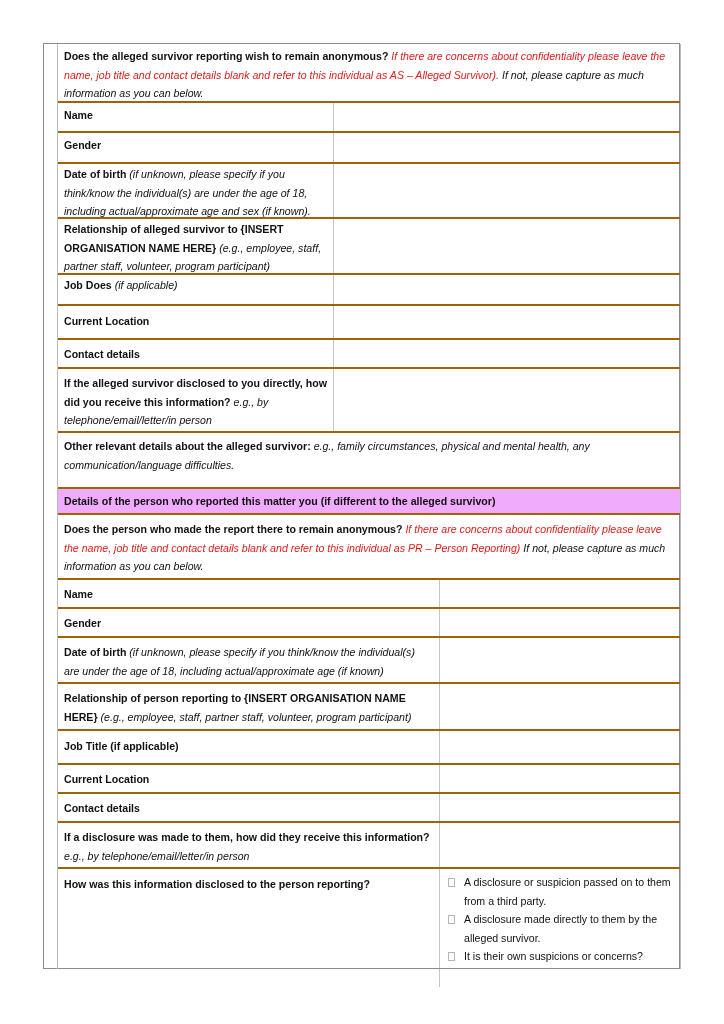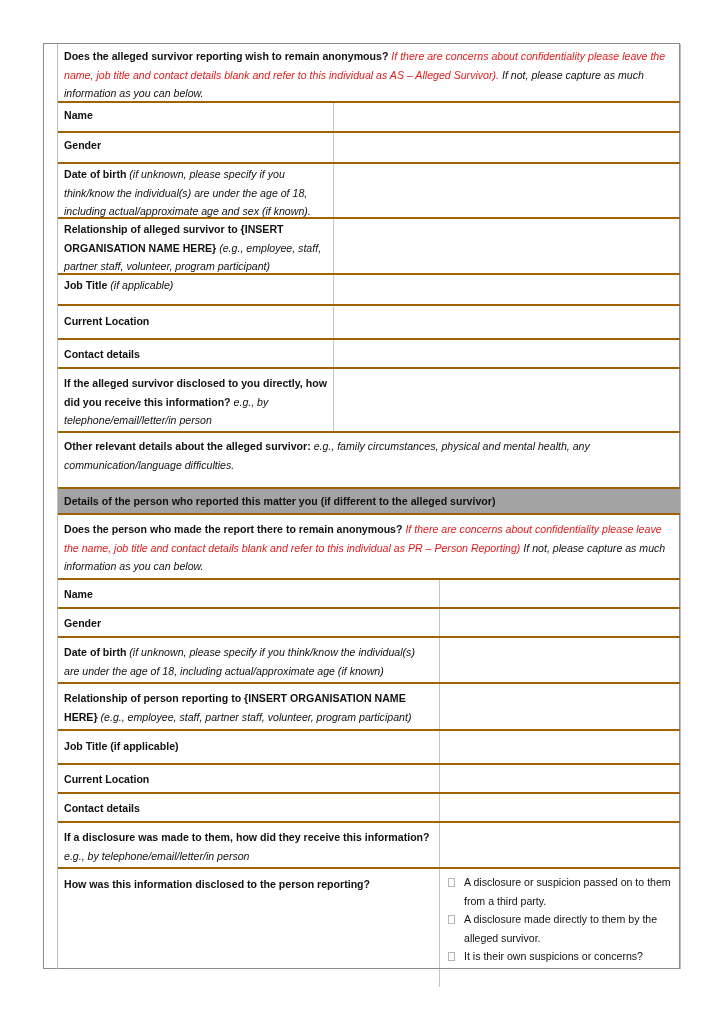--- a/index.html
+++ b/index.html
@@ -13,21 +13,21 @@
     .cell { position: absolute; top: 0; bottom: 0; box-sizing: border-box; padding: 3px 6px 0 6px;
             font-size: 10.6px; line-height: 18.6px; }
     .lcol1 { left: 0; width: 276px; border-right: 1px solid #c4c4c4; }
     .rcol1 { left: 276px; right: 0; }
     .lcol2 { left: 0; width: 382px; border-right: 1px solid #c4c4c4; }
     .rcol2 { left: 382px; right: 0; }
     .full { left: 0; right: 0; }
     b, .b { font-weight: bold; }
     i, .i { font-style: italic; }
     .red { color: #e01b1b; font-style: italic; }
-    .gray-bg { background: #a3a3a3; }
+    .gray-bg { background: #f0abfc; }
     .cb-list { list-style: none; margin: 0; padding: 0; }
     .cb-list li { position: relative; padding-left: 20px; }
     .cb { position: absolute; left: 4px; top: 5px; width: 7px; height: 9px;
           border: 1px solid #b5b5b5; box-sizing: border-box; }
     .bottom-line { position: absolute; left: 0; width: 100%; border-top: 1px solid #8c8c8c; }
   </style>
 </head>
 <body>
 
 <div class="page-frame"></div>
@@ -52,21 +52,21 @@
   </div>
   <div class="row" style="top:118px; height:55px;">
     <div class="cell lcol1" style="padding-top:1px;"><span class="b">Date of birth</span> <span class="i">(if unknown, please specify if you think/know the individual(s) are under the age of 18, including actual/approximate age and sex (if known).</span></div>
     <div class="cell rcol1"></div>
   </div>
   <div class="row" style="top:173px; height:56px;">
     <div class="cell lcol1" style="padding-top:1px;"><span class="b">Relationship of alleged survivor to {INSERT ORGANISATION NAME HERE}</span> <span class="i">(e.g., employee, staff, partner staff, volunteer, program participant)</span></div>
     <div class="cell rcol1"></div>
   </div>
   <div class="row" style="top:229px; height:31px;">
-    <div class="cell lcol1" style="padding-top:1px;"><span class="b">Job Title</span> <span class="i">(if applicable)</span></div>
+    <div class="cell lcol1" style="padding-top:1px;"><span class="b">Job Does</span> <span class="i">(if applicable)</span></div>
     <div class="cell rcol1"></div>
   </div>
   <div class="row" style="top:260px; height:34px;">
     <div class="cell lcol1" style="padding-top:6px;"><span class="b">Current Location</span></div>
     <div class="cell rcol1"></div>
   </div>
   <div class="row" style="top:294px; height:29px;">
     <div class="cell lcol1" style="padding-top:5px;"><span class="b">Contact details</span></div>
     <div class="cell rcol1"></div>
   </div>

